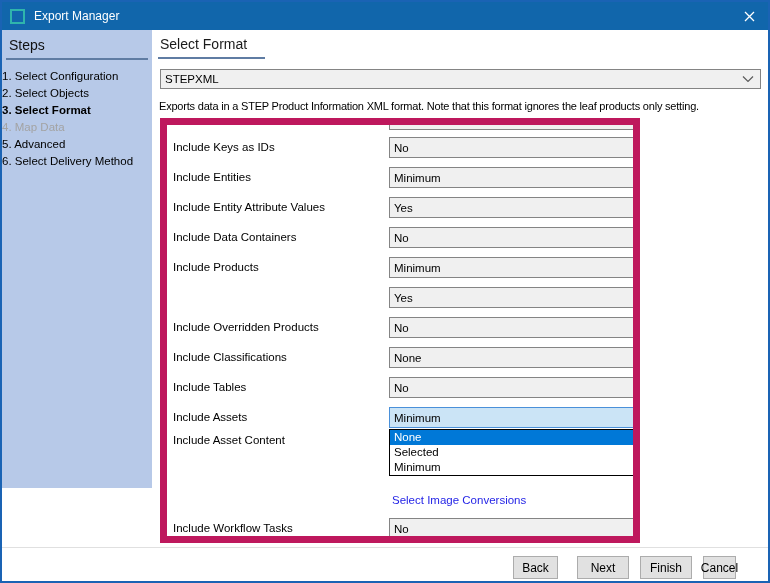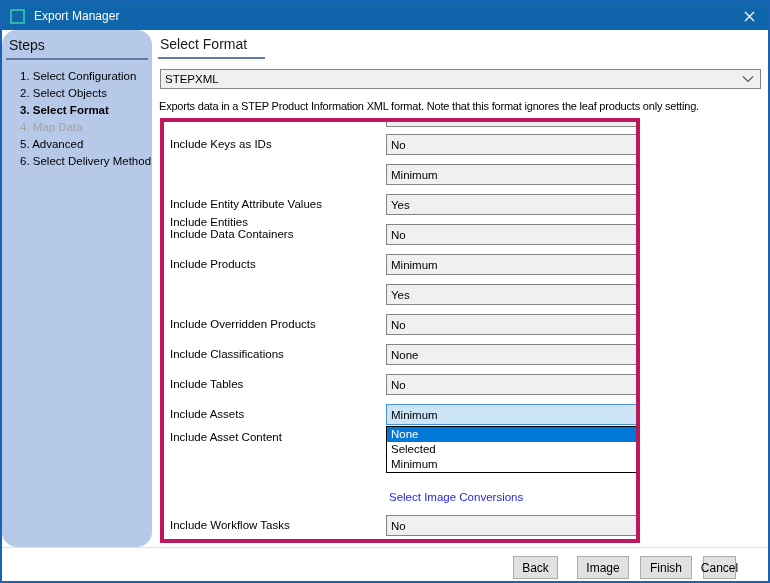--- a/index.html
+++ b/index.html
@@ -8,39 +8,39 @@
     position:relative;width:770px;height:583px;
     border:2px solid #1a63b4;background:#ffffff;overflow:hidden;
     font-family:"Liberation Sans",sans-serif;
   }
   
   .titlebar{position:absolute;left:0;top:0;width:766px;height:28px;background:#1166ab;display:flex;align-items:center;}
   .app-icon{width:15px;height:15px;border:2px solid #2fb5ac;margin-left:8px;flex:0 0 auto;}
   .win-title{color:#ffffff;font-size:12px;margin-left:9px;text-align:center;}
   .close-btn{position:absolute;right:0;top:0;width:38px;height:28px;display:flex;align-items:center;justify-content:center;cursor:pointer;}
   
-  .sidebar{position:absolute;left:0;top:28px;width:150px;height:517px;background:#b7c9e8;border-radius:15px;}
+  .sidebar{position:absolute;left:0;top:28px;width:150px;height:458px;background:#b7c9e8;}
   .steps-title{position:absolute;left:7px;top:7px;font-size:14px;color:#111111;}
   .steps-underline{position:absolute;left:4px;top:28px;width:142px;height:2px;background:#5f7ca3;}
-  .step-item{position:absolute;left:18px;font-size:11.5px;color:#000000;white-space:nowrap;cursor:default;}
+  .step-item{position:absolute;left:0;font-size:11.5px;color:#000000;white-space:nowrap;cursor:default;}
   .step-item.current{font-weight:bold;}
   .step-item.disabled{color:#a3a3a3;}
   
   .page-title{position:absolute;left:156px;top:34px;font-size:14px;color:#1a1a1a;border-bottom:2px solid #5f7ca3;padding:0 18px 5px 2px;}
   .sel{
     position:absolute;height:21px;background:#f0f0f0;border:1px solid #848484;
     font-size:11.5px;color:#000;display:flex;align-items:center;
     padding:0 26px 0 4px;cursor:default;
   }
   .sel .chev{position:absolute;right:6px;top:50%;transform:translateY(-50%);line-height:0;}
   .sel.focused{background:#cbe4f6;border-color:#4a90d9;}
   .format-select{left:158px;top:67px;width:601px;height:20px;}
   .description{position:absolute;left:157px;top:98px;font-size:11px;letter-spacing:-0.2px;white-space:nowrap;color:#000;}
   
-  .panel{position:absolute;left:158px;top:116px;width:480px;height:425px;border:4px solid #be185d;background:#ffffff;overflow:hidden;}
+  .panel{position:absolute;left:158px;top:116px;width:480px;height:425px;border:7px solid #be185d;background:#ffffff;overflow:hidden;}
   .row-label{position:absolute;left:6px;font-size:11.5px;color:#000;line-height:21px;white-space:nowrap;}
   .panel .sel{left:222px;width:357px;}
   .partial-select{position:absolute;left:222px;top:0;width:357px;height:5px;background:#f0f0f0;border:1px solid #848484;border-top:none;}
   
   .open-list{position:absolute;left:222px;top:304px;width:359px;background:#ffffff;border:1px solid #000000;z-index:5;}
   .open-list .item{height:15px;line-height:15px;font-size:11.5px;padding-left:4px;color:#000;cursor:default;}
   .open-list .item.hl{background:#0078d7;color:#ffffff;}
   .conv-link{position:absolute;left:225px;top:369px;font-size:11.5px;color:#2525e6;cursor:pointer;white-space:nowrap;}
   
   .vscroll{position:absolute;left:583px;top:0;width:17px;height:423px;background:#f0f0f0;}
@@ -106,21 +106,21 @@
     <div class="partial-select"></div>
 
     <div class="row-label" style="top:12px;">Include Keys as IDs</div>
     <div class="sel" style="top:12px;">
       <span>No</span>
       <span class="chev"><svg width="12" height="7" viewBox="0 0 12 7">
             <path d="M1 1 L6 6 L11 1" stroke="#5a5a5a" stroke-width="1.2" fill="none"></path>
           </svg></span>
     </div>
 
-    <div class="row-label" style="top:42px;margin-top:48px;">Include Entities</div>
+    <div class="row-label" style="top:42px;">Include Entities</div>
     <div class="sel" style="top:42px;">
       <span>Minimum</span>
       <span class="chev"><svg width="12" height="7" viewBox="0 0 12 7">
             <path d="M1 1 L6 6 L11 1" stroke="#5a5a5a" stroke-width="1.2" fill="none"></path>
           </svg></span>
     </div>
 
     <div class="row-label" style="top:72px;">Include Entity Attribute Values</div>
     <div class="sel" style="top:72px;">
       <span>Yes</span>
@@ -212,17 +212,17 @@
       <div class="scroll-btn down">
         <span style="line-height:0;"><svg width="9" height="6" viewBox="0 0 9 6">
               <path d="M1 1 L4.5 5 L8 1" stroke="#3f3f3f" stroke-width="1.2" fill="none"></path>
             </svg></span>
       </div>
     </div>
   </div>
 
   <div class="footer-sep"></div>
   <button class="btn btn-back">Back</button>
-  <button class="btn btn-next">Image</button>
+  <button class="btn btn-next">Next</button>
   <button class="btn btn-finish">Finish</button>
   <button class="btn btn-cancel">Cancel</button>
 
 </div>
 
 </body></html>

